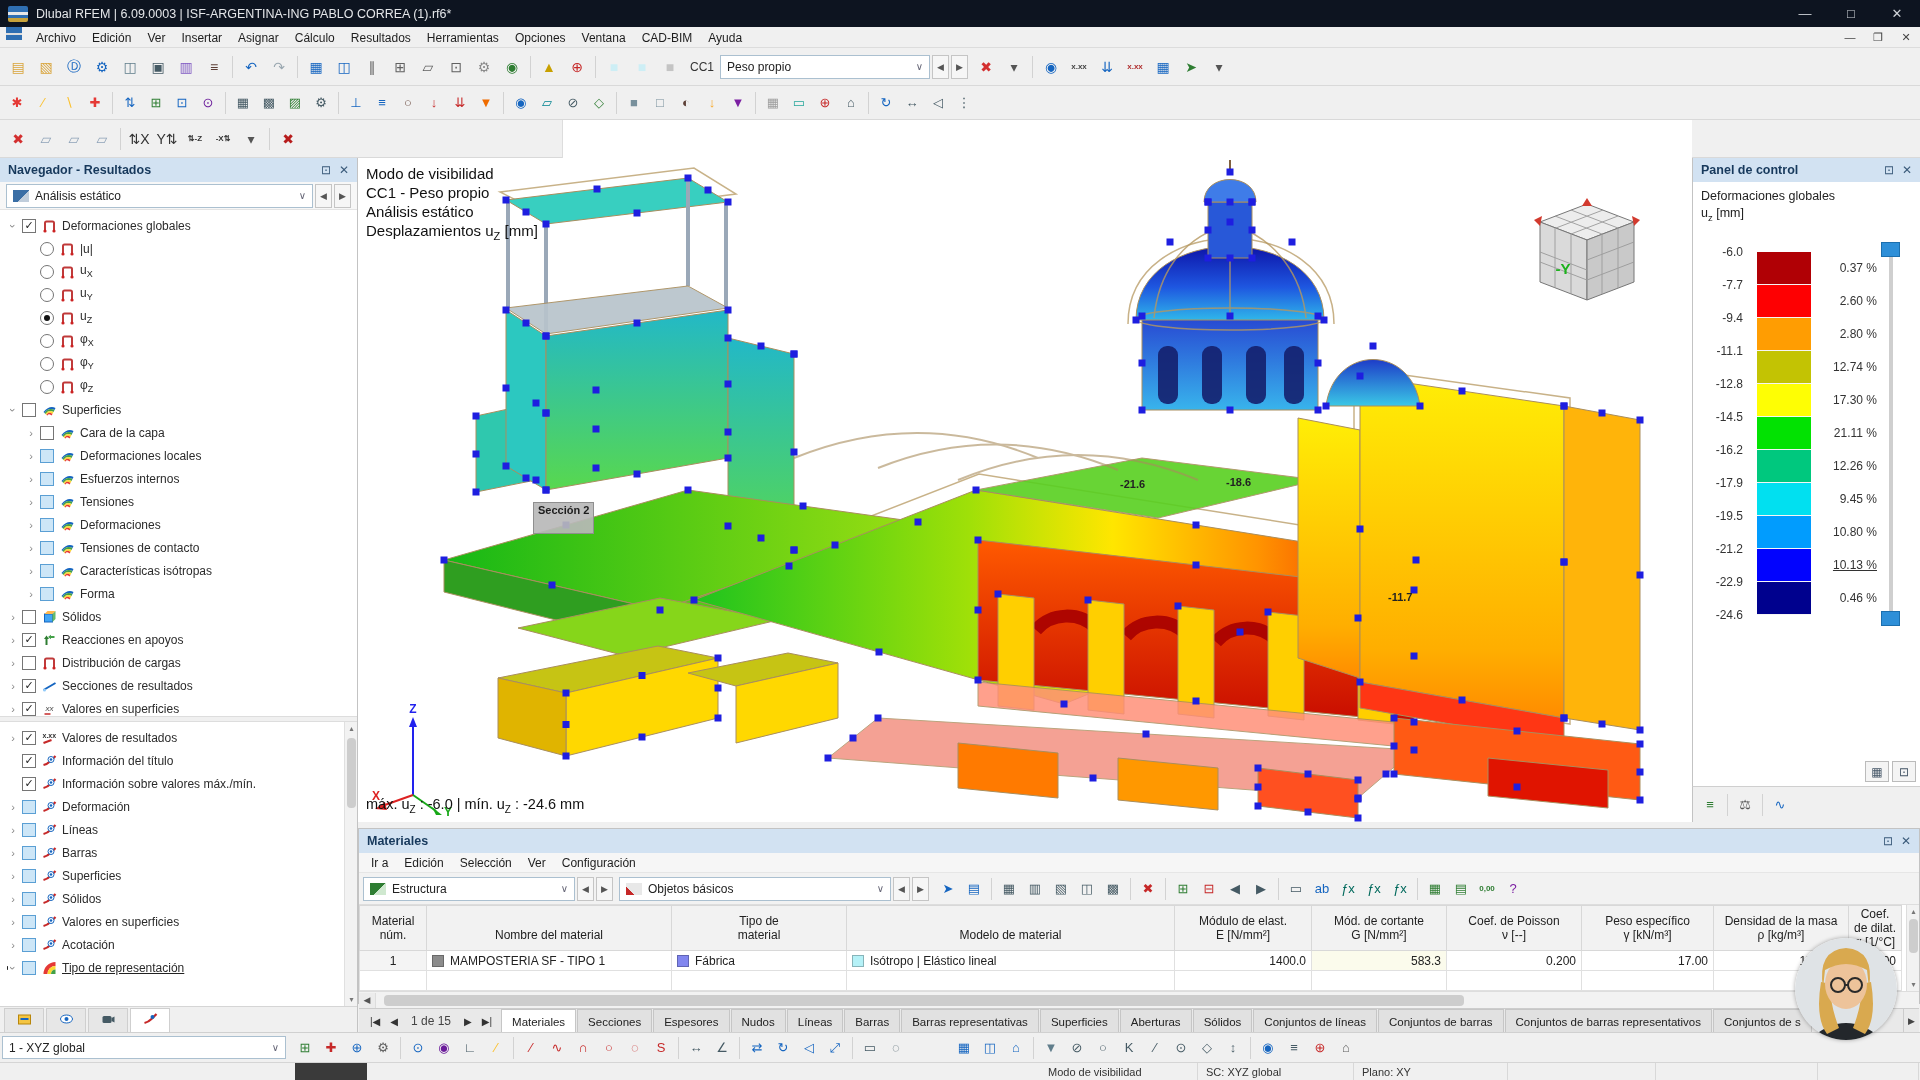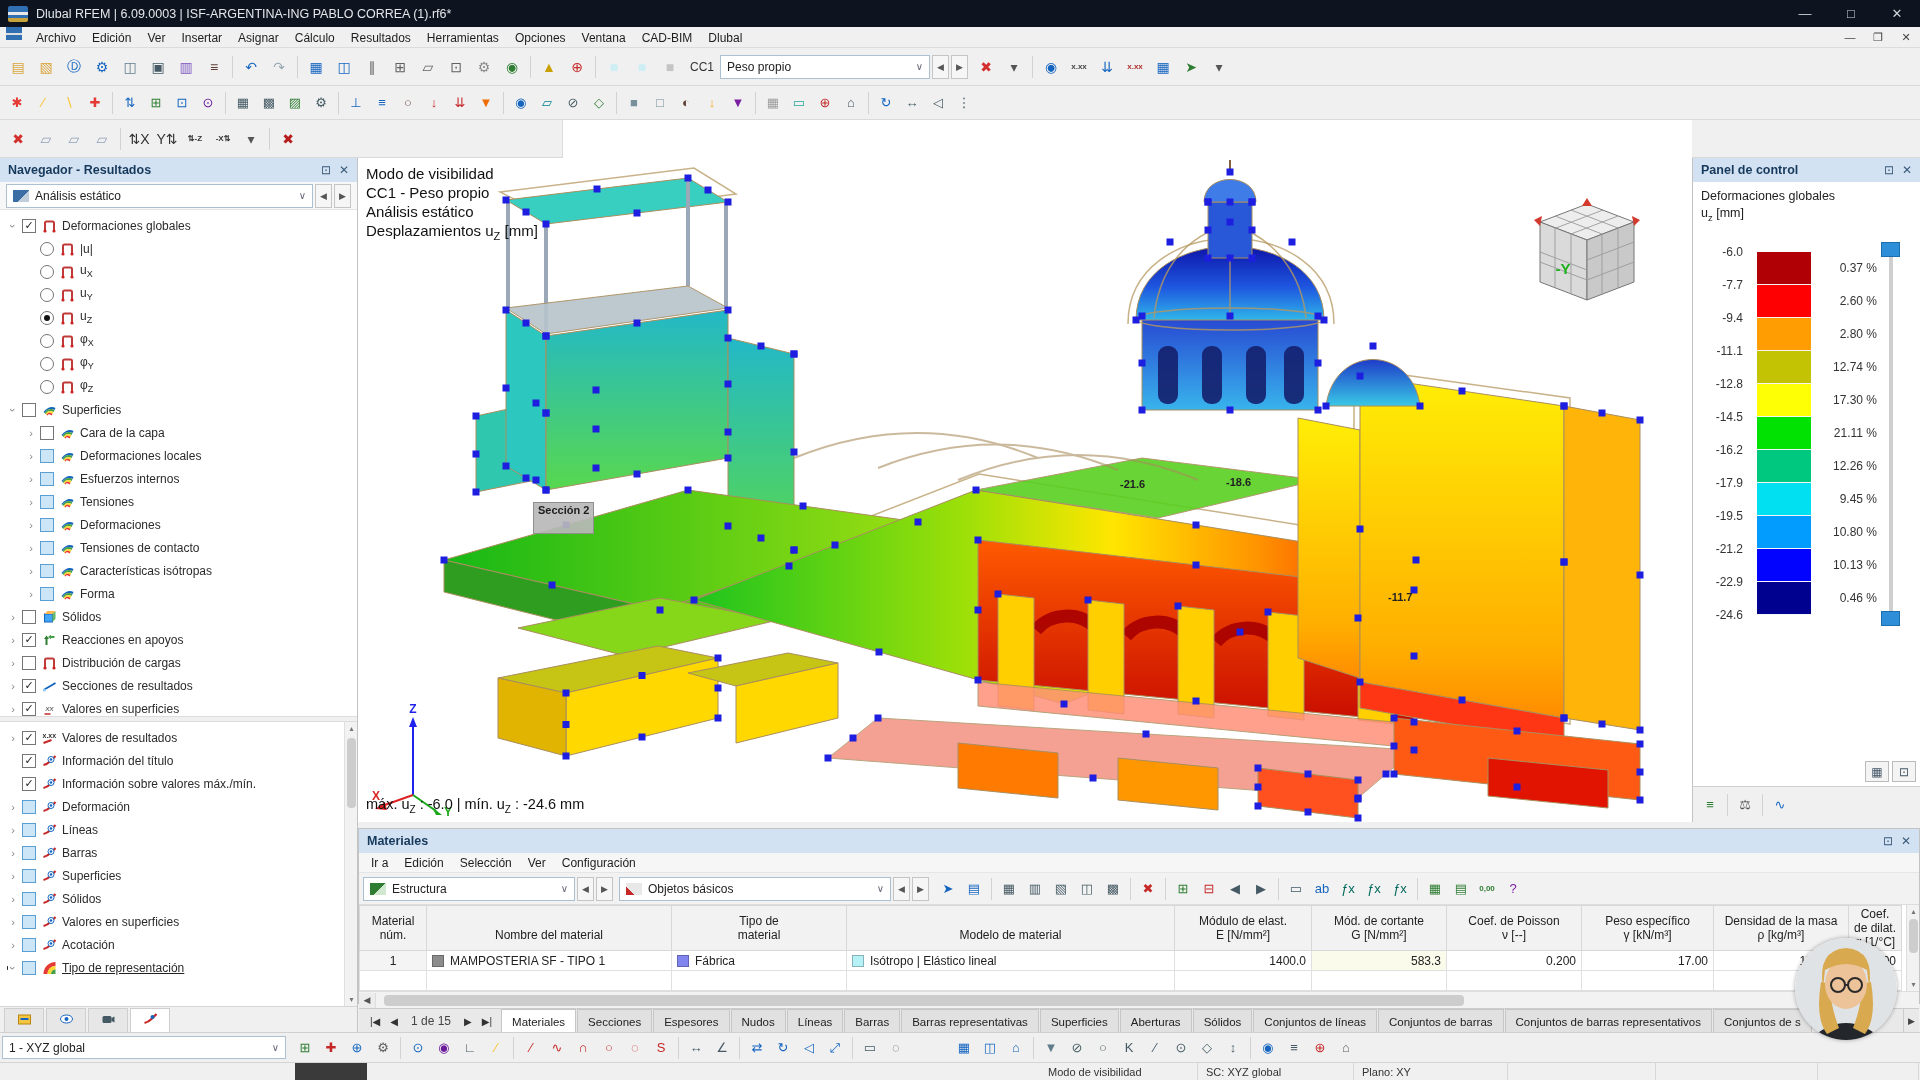--- a/index.html
+++ b/index.html
@@ -149,21 +149,21 @@
         <span class="mitem">Edición</span>
         <span class="mitem">Ver</span>
         <span class="mitem">Insertar</span>
         <span class="mitem">Asignar</span>
         <span class="mitem">Cálculo</span>
         <span class="mitem">Resultados</span>
         <span class="mitem">Herramientas</span>
         <span class="mitem">Opciones</span>
         <span class="mitem">Ventana</span>
         <span class="mitem">CAD-BIM</span>
-        <span class="mitem">Dlubal</span>
+        <span class="mitem">Ayuda</span>
       </span>
     <div class="mdi">
       <div class="mdibtn">—</div>
       <div class="mdibtn">❐</div>
       <div class="mdibtn">✕</div>
     </div>
   </div>
 
   <div id="tb1" class="tbar">
       <span class="tbi">
@@ -1267,21 +1267,21 @@
         <div class="lgpct" style="top: 141.5px;">17.30 %</div>
         <div class="lgblock" style="top: 165px; background: rgb(2, 226, 2);"></div>
         <div class="lgpct" style="top: 174.5px;">21.11 %</div>
         <div class="lgblock" style="top: 198px; background: rgb(0, 200, 126);"></div>
         <div class="lgpct" style="top: 207.5px;">12.26 %</div>
         <div class="lgblock" style="top: 231px; background: rgb(1, 224, 240);"></div>
         <div class="lgpct" style="top: 240.5px;">9.45 %</div>
         <div class="lgblock" style="top: 264px; background: rgb(1, 156, 254);"></div>
         <div class="lgpct" style="top: 273.5px;">10.80 %</div>
         <div class="lgblock" style="top: 297px; background: rgb(2, 3, 254);"></div>
-        <div class="lgpct" style="top: 306.5px;">10.13 %</div>
+        <div class="lgpct" style="top: 306.5px; text-decoration: underline;">10.13 %</div>
         <div class="lgblock" style="top: 330px; background: rgb(0, 1, 142);"></div>
         <div class="lgpct" style="top: 339.5px;">0.46 %</div>
         <div class="lgval" style="top: -7px;">-6.0</div>
         <div class="lgval" style="top: 26px;">-7.7</div>
         <div class="lgval" style="top: 59px;">-9.4</div>
         <div class="lgval" style="top: 92px;">-11.1</div>
         <div class="lgval" style="top: 125px;">-12.8</div>
         <div class="lgval" style="top: 158px;">-14.5</div>
         <div class="lgval" style="top: 191px;">-16.2</div>
         <div class="lgval" style="top: 224px;">-17.9</div>

